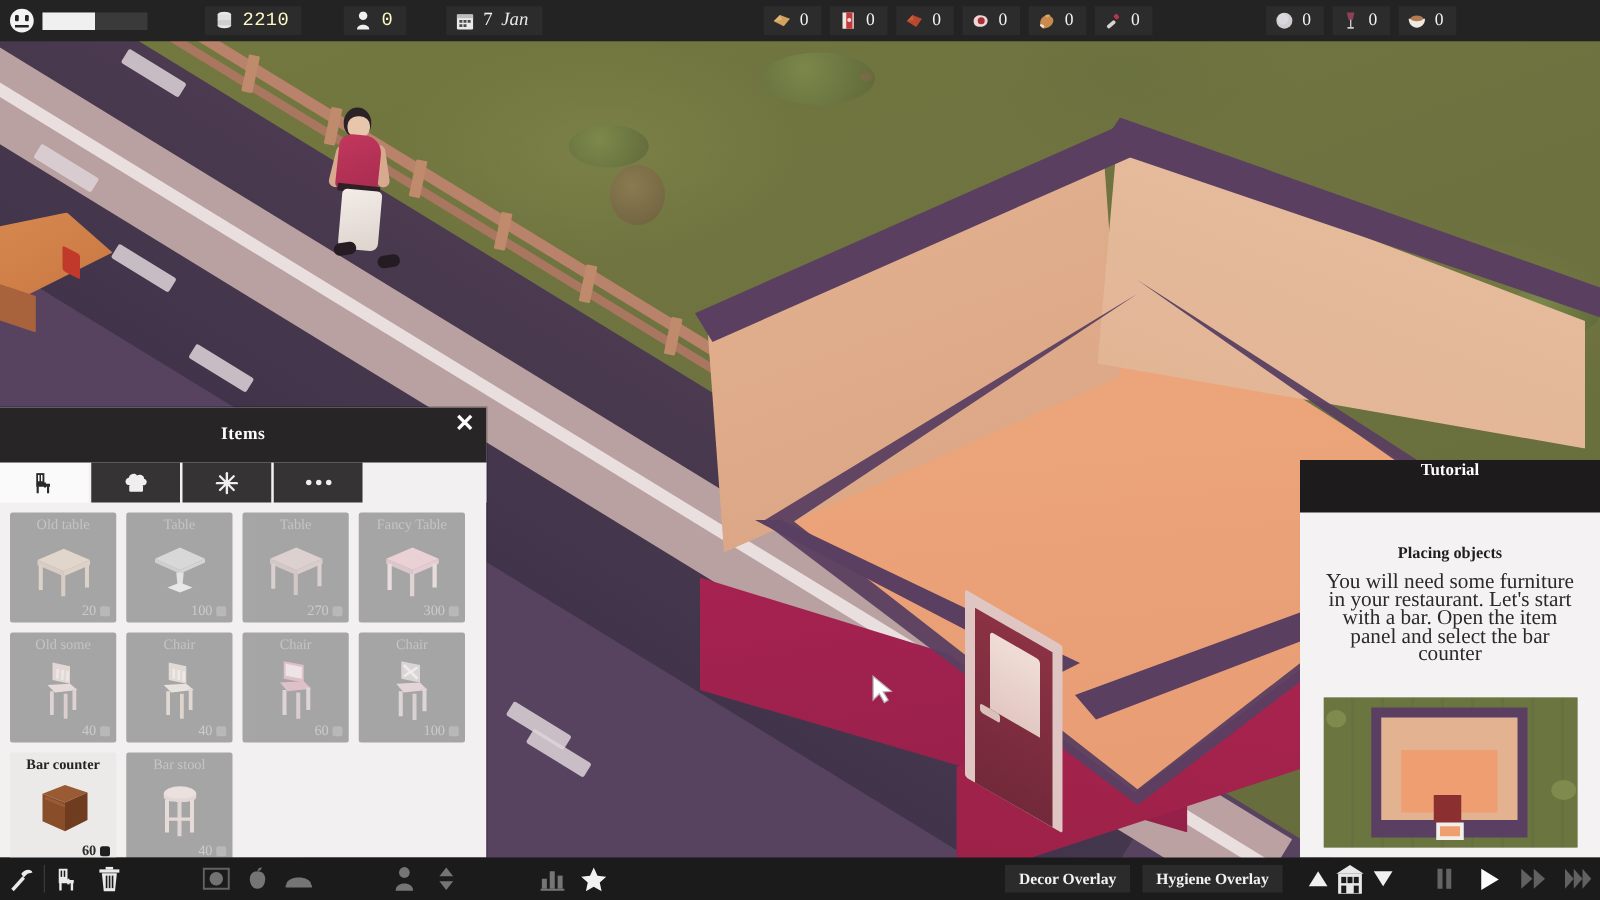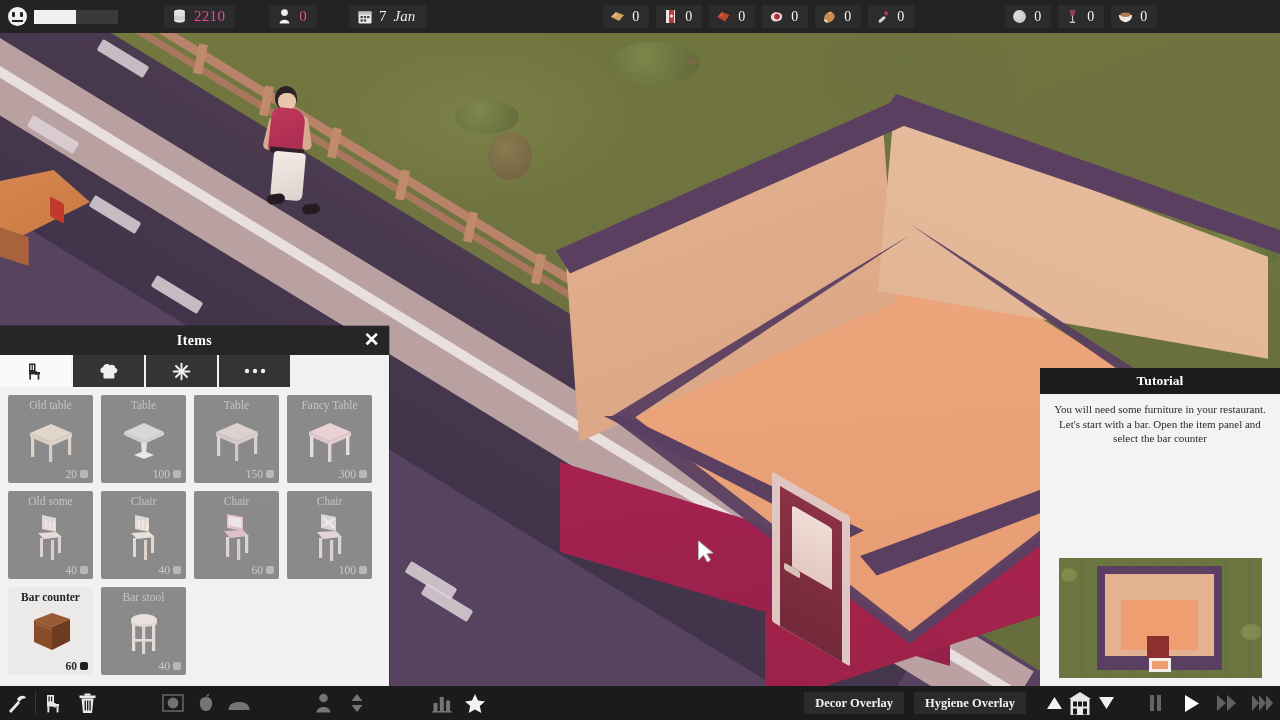--- a/index.html
+++ b/index.html
@@ -177,21 +177,21 @@
   .mood-face b { position:absolute; left:4px; bottom:4px; width:11px; height:2px; background:#232323; }
   .mood-bar { width: 84px; height: 14px; background: #3a3a3a; }
   .mood-fill { height: 100%; background: #f0f0f0; }
 
   .stat-chip {
     display: flex; align-items: center; gap: 7px;
     background: #2c2c2c; height: 23px; padding: 0 10px 0 8px;
     margin-left: 12px; border-radius: 1px;
     font-size: 15px; letter-spacing: .3px;
   }
-  .stat-chip .val { color: #ec4899; }
+  .stat-chip .val { color: #fef9c3; font-family: Liberation Mono, monospace; }
   .chip-ico { width: 15px; height: 16px; display:flex; align-items:center; justify-content:center; }
   .date-chip { display:flex; align-items:center; gap: 7px; background: #2c2c2c; height:23px; padding: 0 11px 0 8px; margin-left: 12px; font-size:15px;}
   .date-chip .mon { font-style: italic; color: #e9e9e9; }
 
   .res-row { display: flex; align-items: center; }
   .res-chip {
     display:flex; align-items:center; gap:7px;
     background:#2c2c2c; height:23px; padding: 0 10px 0 7px;
     margin-left: 7px; font-size: 14px;
   }
@@ -200,21 +200,21 @@
   
   svg { display: block; }
 
   
   #items-panel {
     position: absolute; left: 0; top: 326px; width: 389px; height: 360px;
     background: #f2f0f0;
     box-shadow: 0 0 0 1px rgba(0,0,0,.25);
   }
   .panel-title {
-    height: 29px; background: #272526; color: #fff;
+    height: 44px; background: #272526; color: #fff;
     display: flex; align-items: center; justify-content: center;
     font-size: 14px; font-weight: bold; letter-spacing: .4px;
     position: relative;
   }
   .panel-close {
     position: absolute; right: 6px; top: 3px; width: 22px; height: 22px;
     color: #fff; font-size: 19px; line-height: 21px; text-align: center;
     cursor: pointer; font-family: "Liberation Sans", sans-serif;
   }
   .tabs { display: flex; height: 32px; background: #f2f0f0; }
@@ -225,21 +225,21 @@
   }
   .tab.active { background: #fbfafa; color: #2b2a2b; }
   .tab-rest { flex: 1; background: #f2f0f0; }
 
   .grid {
     padding: 8px 0 0 8px;
     display: flex; flex-wrap: wrap;
   }
   .cell {
     width: 85px; height: 88px; margin: 0 8px 8px 0;
-    background: #000000; position: relative;
+    background: #404040; position: relative;
     border-radius: 2px; cursor: pointer;
   }
   .cell.enabled { background: #ebeae8; }
   .cell.disabled { opacity: .42; }
   .cell-name {
     position: absolute; top: 4px; left: 0; width: 100%;
     text-align: center; font-size: 11.5px; color: #8a8a8a;
   }
   .cell.enabled .cell-name { color: #232323; font-weight: bold; }
   .cell-art { position: absolute; left: 0; top: 20px; width: 100%; height: 50px;
@@ -252,26 +252,26 @@
   .cell.enabled .cell-cost { color: #2b2b2b; font-weight: bold; }
   .coin { width: 8px; height: 8px; background: #6d6d6d; border-radius: 2px; display:inline-block; }
   .cell.enabled .coin { background: #1e1e1e; }
 
   
   #tutorial {
     position: absolute; left: 1040px; top: 368px; width: 240px; height: 318px;
     background: #f4f2f2;
   }
   .tut-title {
-    height: 26px; background: #1d1b1c; color: #fff;
-    display:flex; align-items:center; justify-content:center;
+    height: 42px; background: #1d1b1c; color: #fff;
+    display:flex; align-items:flex-start; justify-content:center;
     font-size: 13.5px; font-weight: bold;
   }
   .tut-sub { text-align:center; font-size: 13px; font-weight: bold; color:#1f1f1f; margin-top: 24px; }
-  .tut-body { font-size: 11px; color: #2a2a2a; text-align:center; line-height: 14.5px; padding: 8px 14px 0; }
+  .tut-body { font-size: 17px; color: #2a2a2a; text-align:center; line-height: 14.5px; padding: 8px 14px 0; }
   .tut-pic {
     position: absolute; left: 19px; bottom: 8px; width: 203px; height: 120px;
     background: #66703c; overflow: hidden;
   }
   .tp-grass { position:absolute; inset:0;
     background: repeating-linear-gradient(90deg,#6b7540 0 22px,#677040 22px 24px),
                 repeating-linear-gradient(0deg,rgba(0,0,0,.05) 0 20px,rgba(0,0,0,.09) 20px 22px); }
   .tp-room { position:absolute; left: 38px; top: 8px; width: 125px; height: 104px; background:#5b3f62; }
   .tp-inner { position:absolute; left:8px; top:8px; right:8px; bottom:14px; background:#e3b291; }
   .tp-floor { position:absolute; left:16px; top:26px; right:16px; bottom:6px; background:#ef9e72; }
@@ -624,21 +624,21 @@
           <svg width="52" height="46" viewBox="0 0 52 46">
             <path d="M5 15 L26 6 L47 15 L26 24 Z" fill="#c2a7a5"></path>
             <path d="M5 15 L26 24 L26 28 L5 19 Z" fill="#ab908f"></path>
             <path d="M26 24 L47 15 L47 19 L26 28 Z" fill="#b79c9b"></path>
             <rect x="6" y="19" width="3.2" height="20" fill="#bfa5a3"></rect>
             <rect x="43" y="19" width="3.2" height="18" fill="#bfa5a3"></rect>
             <rect x="24" y="27" width="3.2" height="17" fill="#ab908f"></rect>
           </svg>
         </div>
         <div class="cell-cost">
-          <span>150</span>
+          <span>270</span>
           <span class="coin"></span>
         </div>
       </div>
 
       <div class="cell disabled">
         <div class="cell-name">Fancy Table</div>
         <div class="cell-art">
           <svg width="52" height="46" viewBox="0 0 52 46">
             <path d="M5 15 L26 6 L47 15 L26 24 Z" fill="#e0a8b4"></path>
             <path d="M5 15 L26 24 L26 28 L5 19 Z" fill="#c08e9b"></path>
@@ -767,20 +767,21 @@
         </div>
       </div>
 
     </div>
   </div>
 
   <div id="tutorial">
     <div class="tut-title">
       <span>Tutorial</span>
     </div>
+    <div class="tut-sub">Placing objects</div>
     <div class="tut-body">You will need some furniture in your restaurant. Let's start with a bar. Open the item panel and select the bar counter</div>
     <div class="tut-pic">
       <div class="tp-grass"></div>
       <div class="tp-bush" style="left:2px; top:10px; width:16px; height:14px;"></div>
       <div class="tp-bush" style="left:182px; top:66px; width:20px; height:16px;"></div>
       <div class="tp-room">
         <div class="tp-inner">
           <div class="tp-floor">
             <div class="tp-bar"></div>
           </div>

